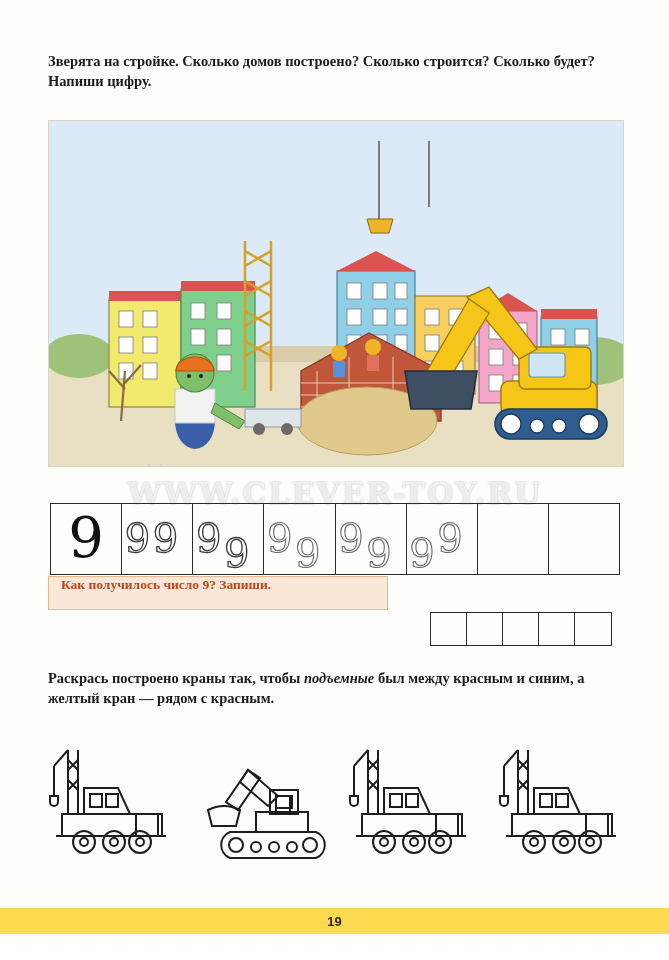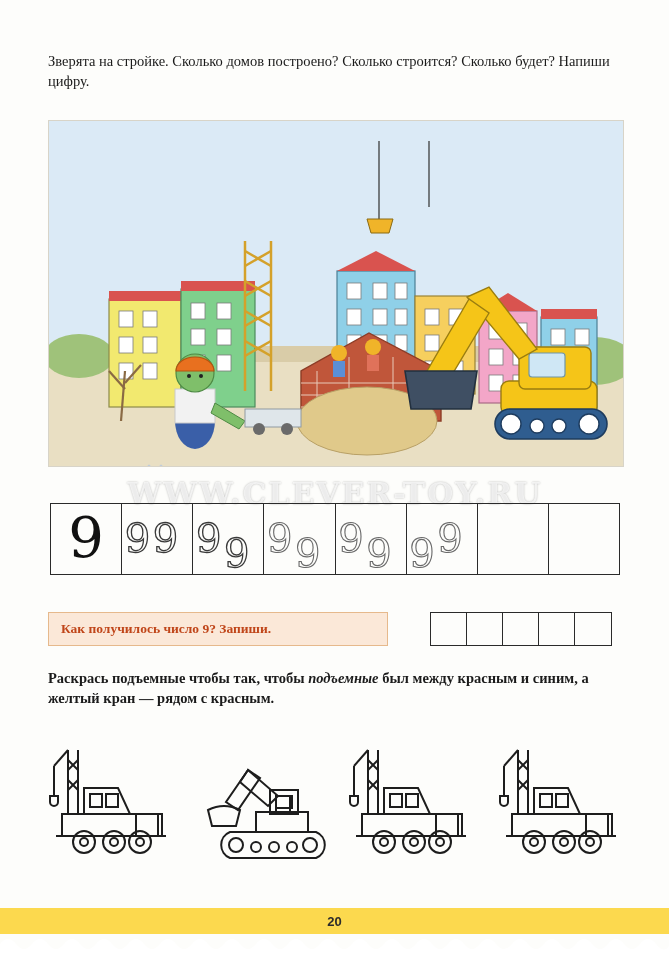--- a/index.html
+++ b/index.html
@@ -22,21 +22,21 @@
     background: #fdfdfb;
   }
 
   
   .task1 {
     position: absolute;
     left: 48px;
     top: 52px;
     width: 580px;
     font-size: 14.5px;
-    font-weight: normal;
+    font-weight: bold;
     line-height: 1.35;
     color: #1b1b1b;
     font-family: "Liberation Serif", serif;
   }
 
   
   .illus {
     position: absolute;
     left: 48px;
     top: 120px;
@@ -103,27 +103,27 @@
   }
   .dotted.d1 { left: 22%; }
   .dotted.d2 { left: 62%; }
   .dotted.low { top: 72%; }
   .dotted.faint { -webkit-text-stroke: 1.1px #6a6a6a; }
 
   
   .q-banner {
     position: absolute;
     left: 48px;
-    top: 612px;
+    top: 576px;
     width: 340px;
     height: 34px;
     background: #fbe8d8;
     border: 1.2px solid #e6b98c;
     display: flex;
-    align-items: center;
+    align-items: flex-start;
     padding-left: 12px;
     box-sizing: border-box;
     color: #c0461a;
     font-weight: bold;
     font-size: 13.5px;
     font-family: "Liberation Serif", serif;
   }
   .answer-boxes {
     position: absolute;
     left: 430px;
@@ -386,21 +386,21 @@
   </div>
   <div class="answer-boxes">
     <div class="abx"></div>
     <div class="abx"></div>
     <div class="abx"></div>
     <div class="abx"></div>
     <div class="abx"></div>
   </div>
 
   <div class="task2">
-    <span>Раскрась подъемные чтобы так, чтобы </span><em>подъемные</em><span> был между красным и синим, а желтый кран — рядом с красным.</span>
+    <span>Раскрась построено краны так, чтобы </span><em>подъемные</em><span> был между красным и синим, а желтый кран — рядом с красным.</span>
   </div>
 
   <div class="vehicles">
 
     <div class="vehicle">
       <svg width="150" height="150" viewBox="0 0 150 150" xmlns="http://www.w3.org/2000/svg" fill="none" stroke="#1d1d1d" stroke-width="2">
         <line x1="28" y1="24" x2="28" y2="88"></line>
         <line x1="38" y1="24" x2="38" y2="88"></line>
         <line x1="28" y1="34" x2="38" y2="44"></line>
           <line x1="38" y1="34" x2="28" y2="44"></line>
@@ -489,19 +489,19 @@
         <circle cx="74" cy="116" r="11"></circle>
           <circle cx="74" cy="116" r="4"></circle>
         <circle cx="100" cy="116" r="11"></circle>
           <circle cx="100" cy="116" r="4"></circle>
         <line x1="16" y1="110" x2="126" y2="110"></line>
       </svg>
     </div>
   </div>
 
   <div class="footer-bar">
-    <span class="page-num">20</span>
+    <span class="page-num">19</span>
   </div>
   <svg class="edge-wave" viewBox="0 0 669 26" preserveAspectRatio="none" xmlns="http://www.w3.org/2000/svg">
     <path d="M0 26 L0 10 Q8 0 16 10 Q24 20 32 10 Q40 0 48 10 Q56 20 64 10 Q72 0 80 10 Q88 20 96 10 Q104 0 112 10 Q120 20 128 10 Q136 0 144 10 Q152 20 160 10 Q168 0 176 10 Q184 20 192 10 Q200 0 208 10 Q216 20 224 10 Q232 0 240 10 Q248 20 256 10 Q264 0 272 10 Q280 20 288 10 Q296 0 304 10 Q312 20 320 10 Q328 0 336 10 Q344 20 352 10 Q360 0 368 10 Q376 20 384 10 Q392 0 400 10 Q408 20 416 10 Q424 0 432 10 Q440 20 448 10 Q456 0 464 10 Q472 20 480 10 Q488 0 496 10 Q504 20 512 10 Q520 0 528 10 Q536 20 544 10 Q552 0 560 10 Q568 20 576 10 Q584 0 592 10 Q600 20 608 10 Q616 0 624 10 Q632 20 640 10 Q648 0 656 10 Q664 20 669 12 L669 26 Z" fill="#ffffff"></path>
   </svg>
 
 </div>
 
 </body></html>

